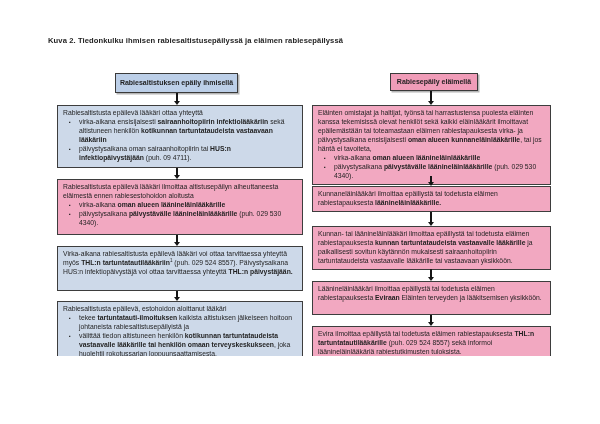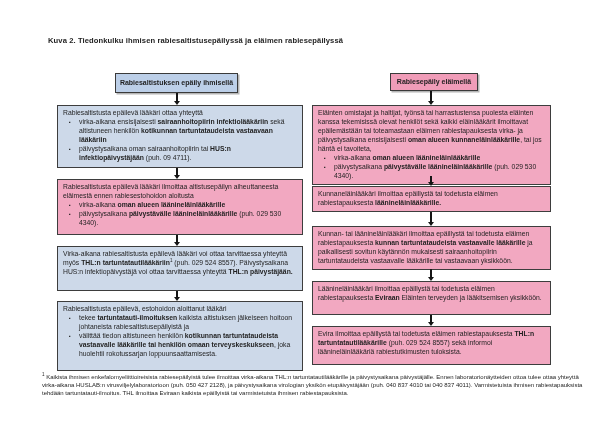--- a/index.html
+++ b/index.html
@@ -1,17 +1,17 @@
 <!DOCTYPE html>
 <html style="--blue_fill: #cdd9e9; --blue_header_fill: #bccfe8; --pink_fill: #f2a8c1; --pink_header_fill: #f09cb8; --box_border: #3d3d3d; --header_border: #3a3a3a; --arrow: #151515; --text: #1f1f1f;"><head>
 <meta charset="utf-8">
 <style>
   html,body{margin:0;padding:0;background:#fff;}
   #page{
-    position:relative;width:600px;height:424px;background:#ffffff;overflow:hidden;
+    position:relative;width:600px;height:356px;background:#ffffff;overflow:hidden;
     font-family:"Liberation Sans",sans-serif;color:var(--text,#1f1f1f);
   }
   #figure-title{
     position:absolute;left:48px;top:36px;font-size:7.6px;font-weight:bold;letter-spacing:0.1px;
   }
   .hdr{
     position:absolute;box-sizing:border-box;display:flex;align-items:center;justify-content:center;
     text-align:center;font-weight:bold;font-size:7px;line-height:1.1;
     border:1.6px solid var(--header_border,#3a3a3a);box-shadow:1.5px 1.5px 0 rgba(90,90,90,.45);
   }

